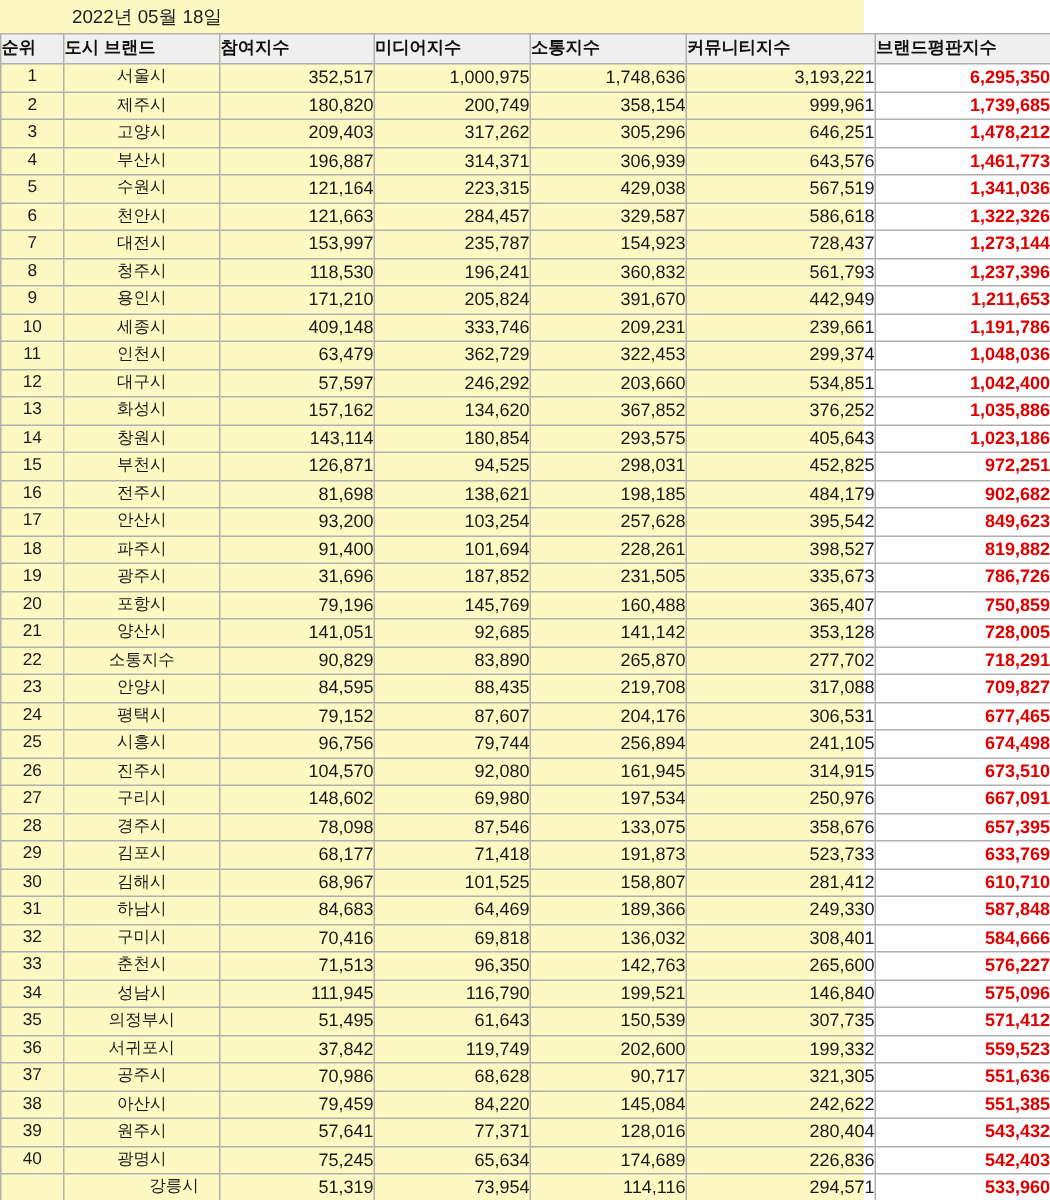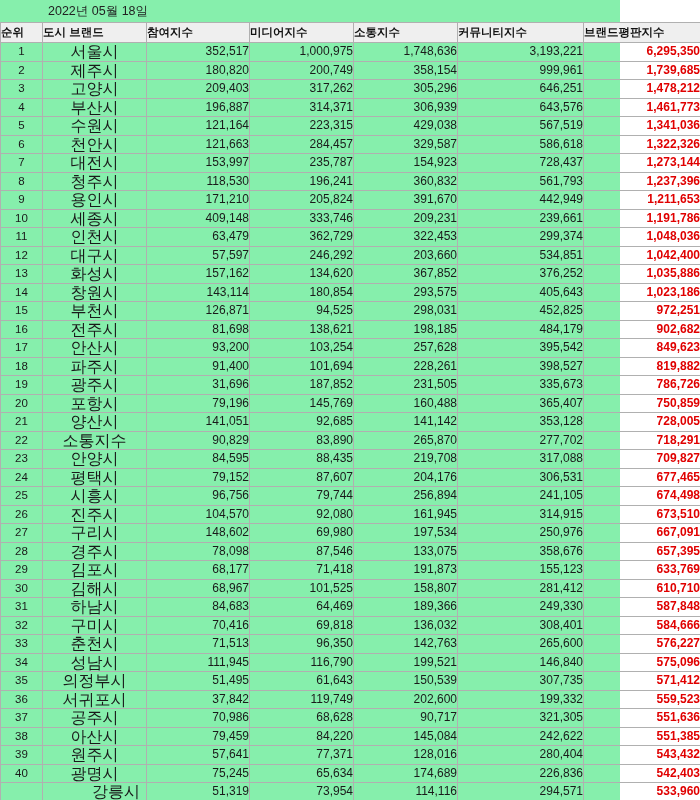--- a/index.html
+++ b/index.html
@@ -8,24 +8,24 @@
     background: #ffffff;
   }
   body {
     width: 700px;
     height: 800px;
     font-family: "Liberation Sans", sans-serif;
     color: #1a1a1a;
     overflow: hidden;
   }
   .page {
-    width: 620px;
+    width: 576px;
     height: 800px;
     position: relative;
-    background: #86efac;
+    background: #fef9c3;
   }
   .date-line {
     font-size: 12.5px;
     color: #222;
     padding: 3px 0 3px 48px;
     line-height: 16px;
     height: 16px;
   }
   table.rank-table {
     border-collapse: collapse;
@@ -61,21 +61,21 @@
   col.c-comm { width: 104px; }
   col.c-community { width: 126px; }
   col.c-total { width: 117px; }
 
   td.rank {
     text-align: center;
     font-size: 11.5px;
   }
   td.city {
     text-align: center;
-    font-size: 16px;
+    font-size: 11px;
     font-weight: 500;
   }
   td.num {
     text-align: right;
     padding-right: 6px;
     font-size: 12px;
   }
   td.total {
     text-align: right;
     padding-right: 6px;
@@ -368,21 +368,21 @@
           <td class="num">133,075</td>
           <td class="num">358,676</td>
           <td class="total">657,395</td>
         </tr>
         <tr>
           <td class="rank">29</td>
           <td class="city">김포시</td>
           <td class="num">68,177</td>
           <td class="num">71,418</td>
           <td class="num">191,873</td>
-          <td class="num">155,123</td>
+          <td class="num">523,733</td>
           <td class="total">633,769</td>
         </tr>
         <tr>
           <td class="rank">30</td>
           <td class="city">김해시</td>
           <td class="num">68,967</td>
           <td class="num">101,525</td>
           <td class="num">158,807</td>
           <td class="num">281,412</td>
           <td class="total">610,710</td>

